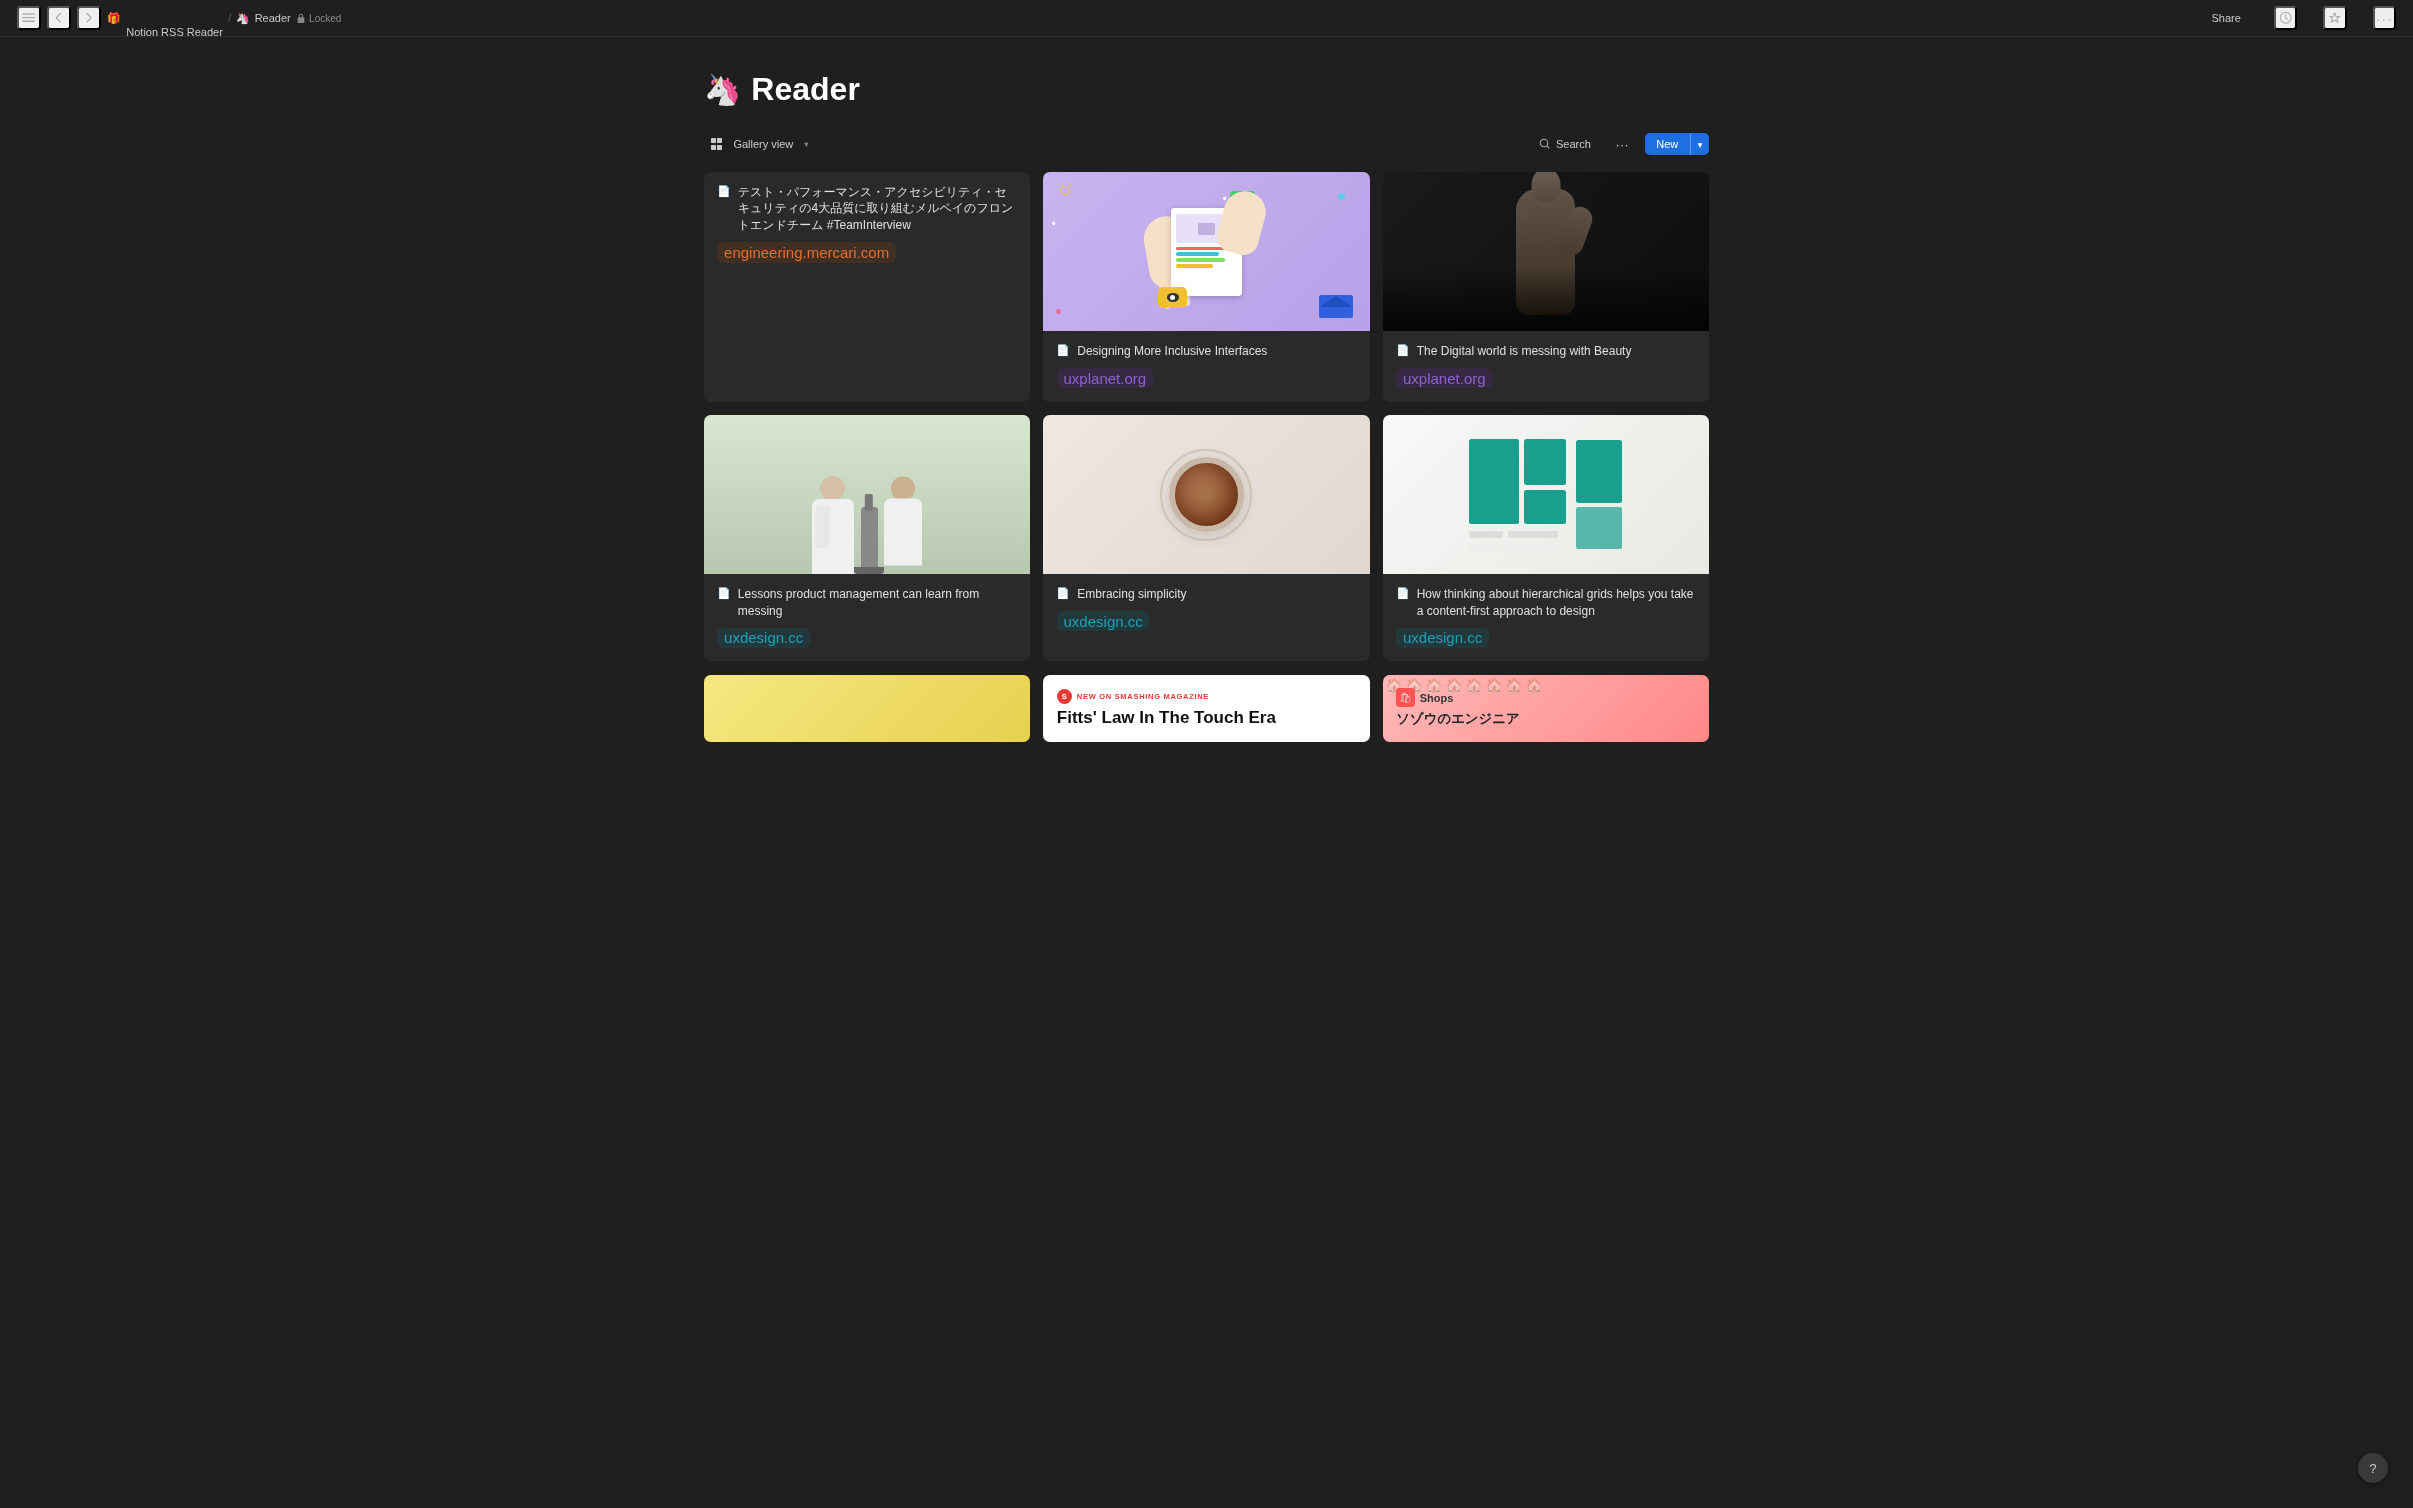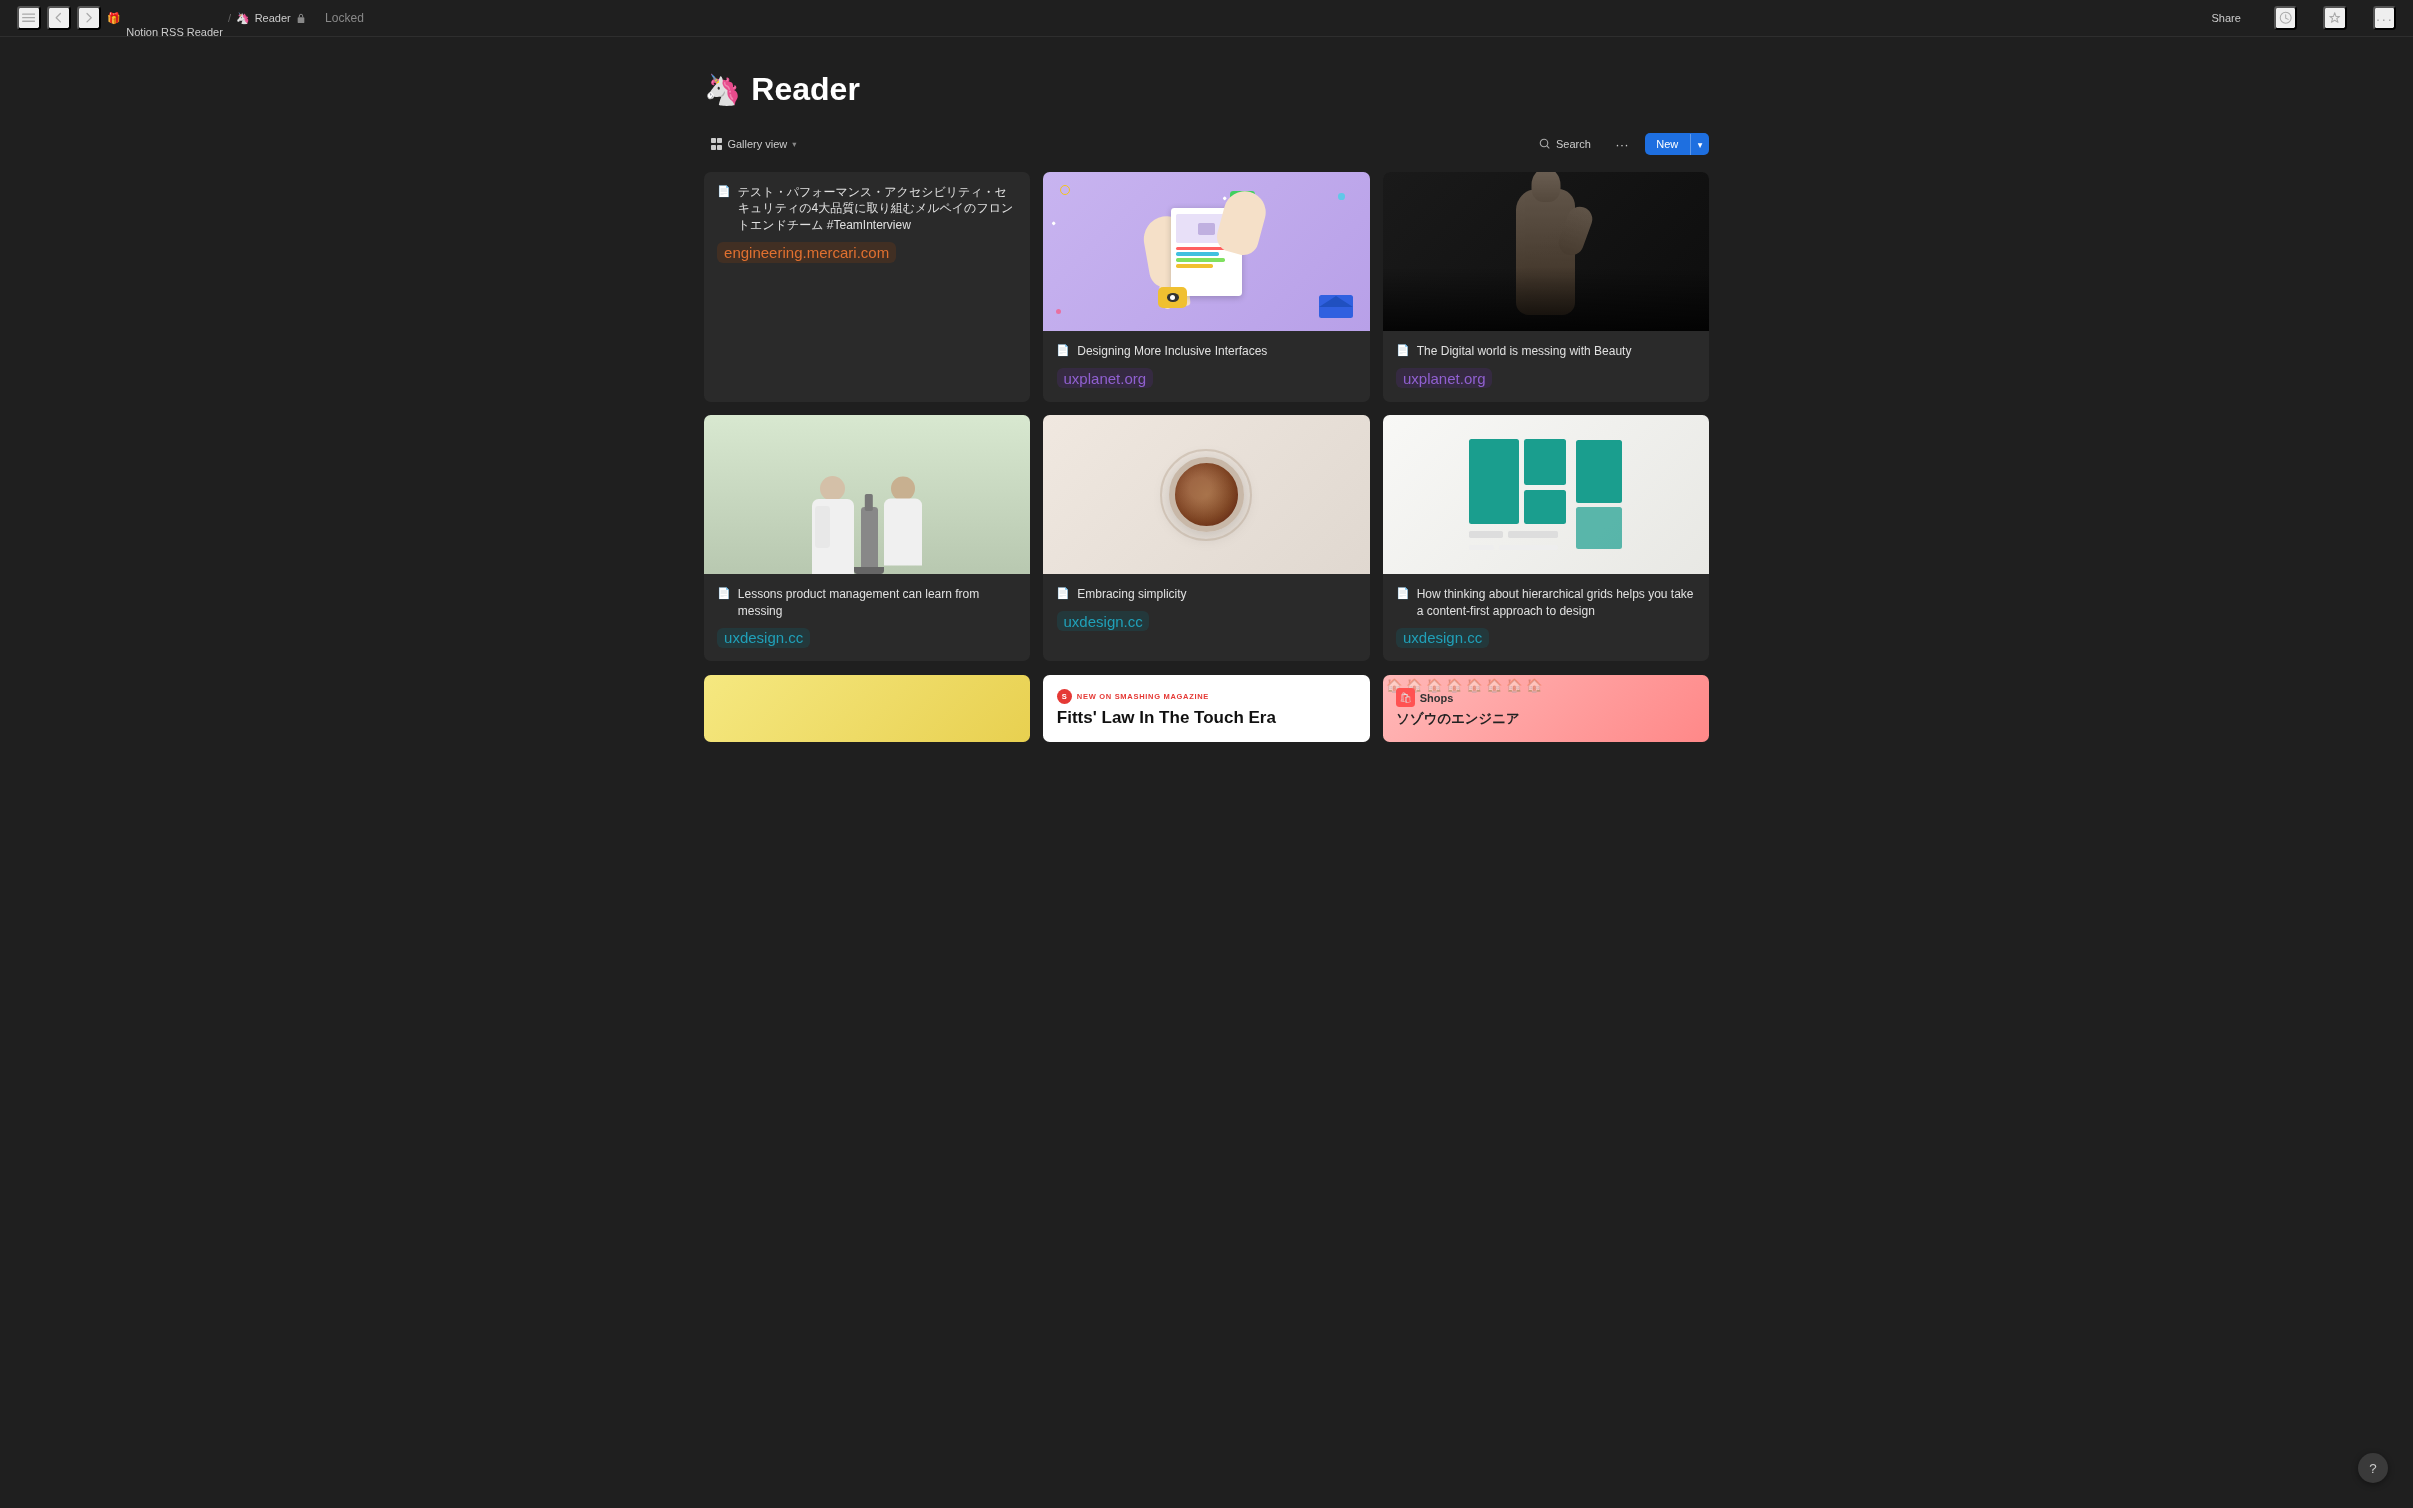--- a/index.html
+++ b/index.html
@@ -88,21 +88,21 @@
       margin-bottom: 17px;
     }
     .toolbar-left {
       display: flex;
       align-items: center;
       gap: 3.4px;
     }
     .gallery-view-btn {
       display: flex;
       align-items: center;
-      gap: 5px;
+      gap: 11px;
       font-size: 11px;
       color: #ccc;
       cursor: pointer;
       padding: 3.4px 6.7px;
       border-radius: 3.4px;
       background: none;
       border: none;
     }
     .gallery-view-icon {
       display: grid;
@@ -261,21 +261,21 @@
       <span>🎁</span>
       <span style="cursor:pointer;color:#ccc;font-size:11px;margin-top:27px;">Notion RSS Reader</span>
       <span class="breadcrumb-sep">/</span>
       <span>🦄</span>
       <span style="cursor:pointer;color:#ccc;font-size:11px;">Reader</span>
       <span class="breadcrumb-lock">
         <svg width="10" height="10" viewBox="0 0 12 12" fill="#888">
             <rect x="2" y="5" width="8" height="7" rx="1"></rect>
             <path d="M4 5V3.5a2 2 0 014 0V5" stroke="#888" stroke-width="1.2" fill="none"></path>
           </svg>
-        <span style="color:#888;font-size:12px;margin-left:16px;">Locked</span>
+        <span style="color:#888;font-size:10px;">Locked</span>
       </span>
     </div>
   </div>
   <div class="topbar-right">
     <button class="topbar-right-btn">Share</button>
     <button class="topbar-icon">
       <svg width="13.4" height="13.4" viewBox="0 0 16 16" fill="#aaa">
           <circle cx="8" cy="8" r="6.5" stroke="#aaa" stroke-width="1.2" fill="none"></circle>
           <path d="M8 4.5V8.5l3 1.5" stroke="#aaa" stroke-width="1.2" fill="none" stroke-linecap="round"></path>
         </svg>

